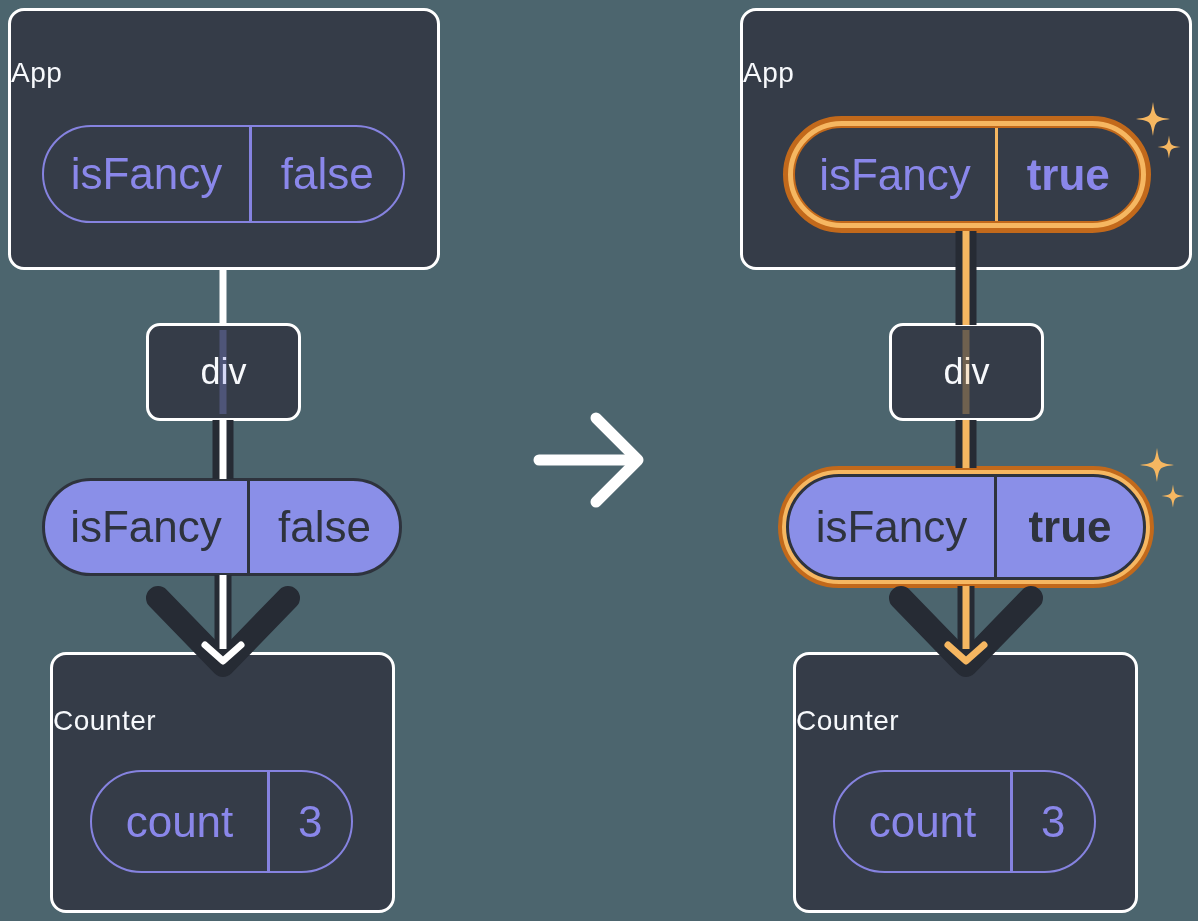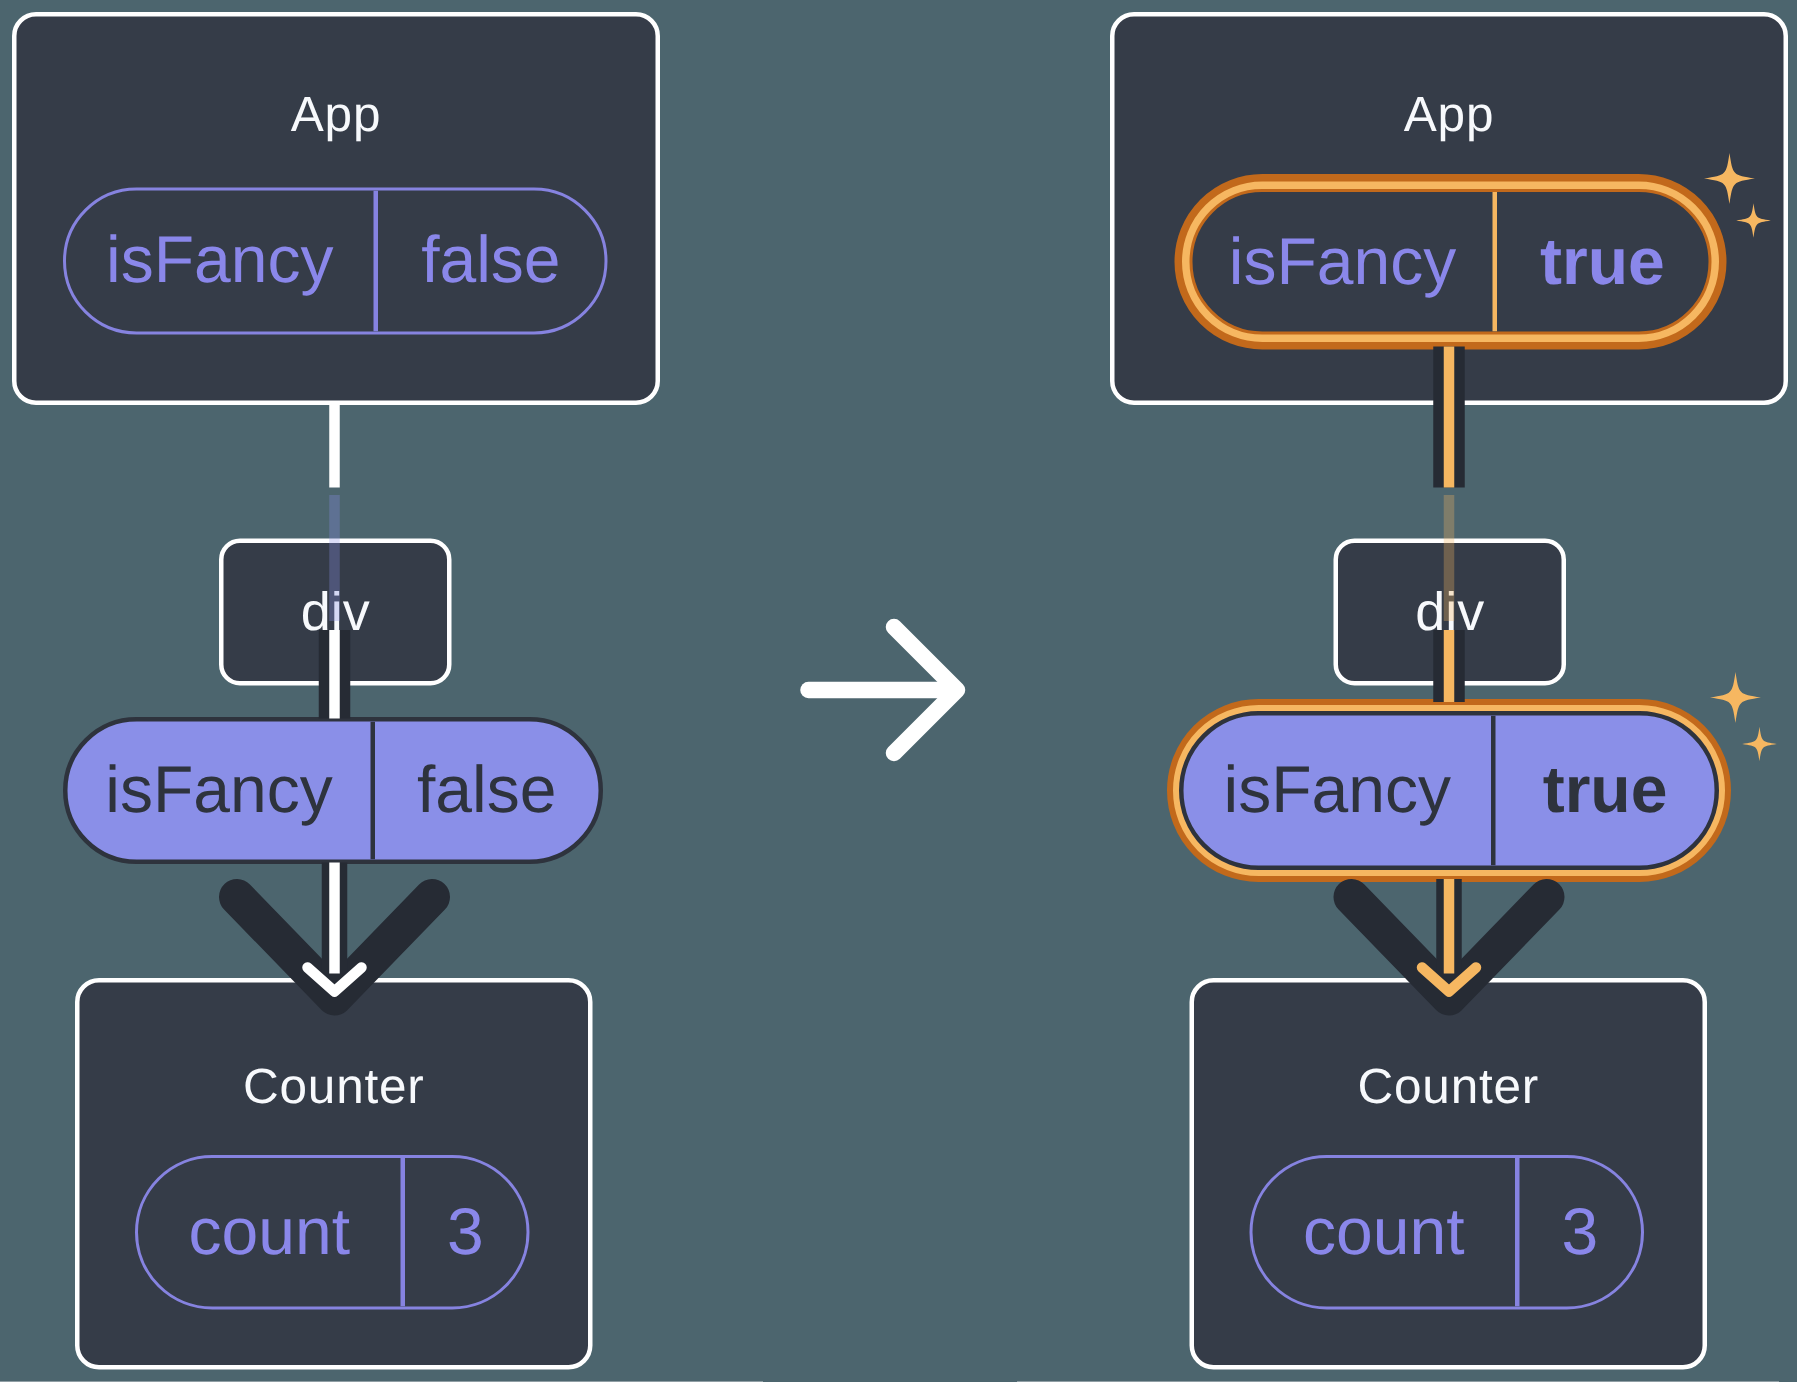--- a/index.html
+++ b/index.html
@@ -11,23 +11,22 @@
     overflow: hidden;
   }
   .card {
     position: absolute;
     background: var(--card);
     border: 3.5px solid var(--card-border);
     border-radius: 16px;
     box-sizing: border-box;
   }
   .card-title {
-    text-align: center;
     color: var(--title-text);
-    font-size: 33px;
+    font-size: 28px;
     font-weight: 500;
     letter-spacing: 0.5px;
   }
   .pill {
     position: absolute;
     display: flex;
     align-items: stretch;
     border-radius: 999px;
     box-sizing: border-box;
     overflow: hidden;
@@ -62,21 +61,21 @@
   .ring-inner.on-dark   { border: 2.5px solid var(--orange-dark); background: var(--card); }
   .ring-inner.on-purple { border: 3px solid var(--dark-text);     background: var(--purple); }
   .div-node {
     position: absolute;
     background: var(--card);
     border: 3.5px solid var(--card-border);
     border-radius: 14px;
     box-sizing: border-box;
     display: flex; align-items: center; justify-content: center;
     color: var(--title-text);
-    font-size: 36px; font-weight: 500; margin-top: 36px;
+    font-size: 36px; font-weight: 500;
   }
   .overlay {
     position: absolute; left: 0; top: 0;
     width: 1198px; height: 921px;
     pointer-events: none;
     z-index: 5;
   }
 </style>
 </head>
 <body>

